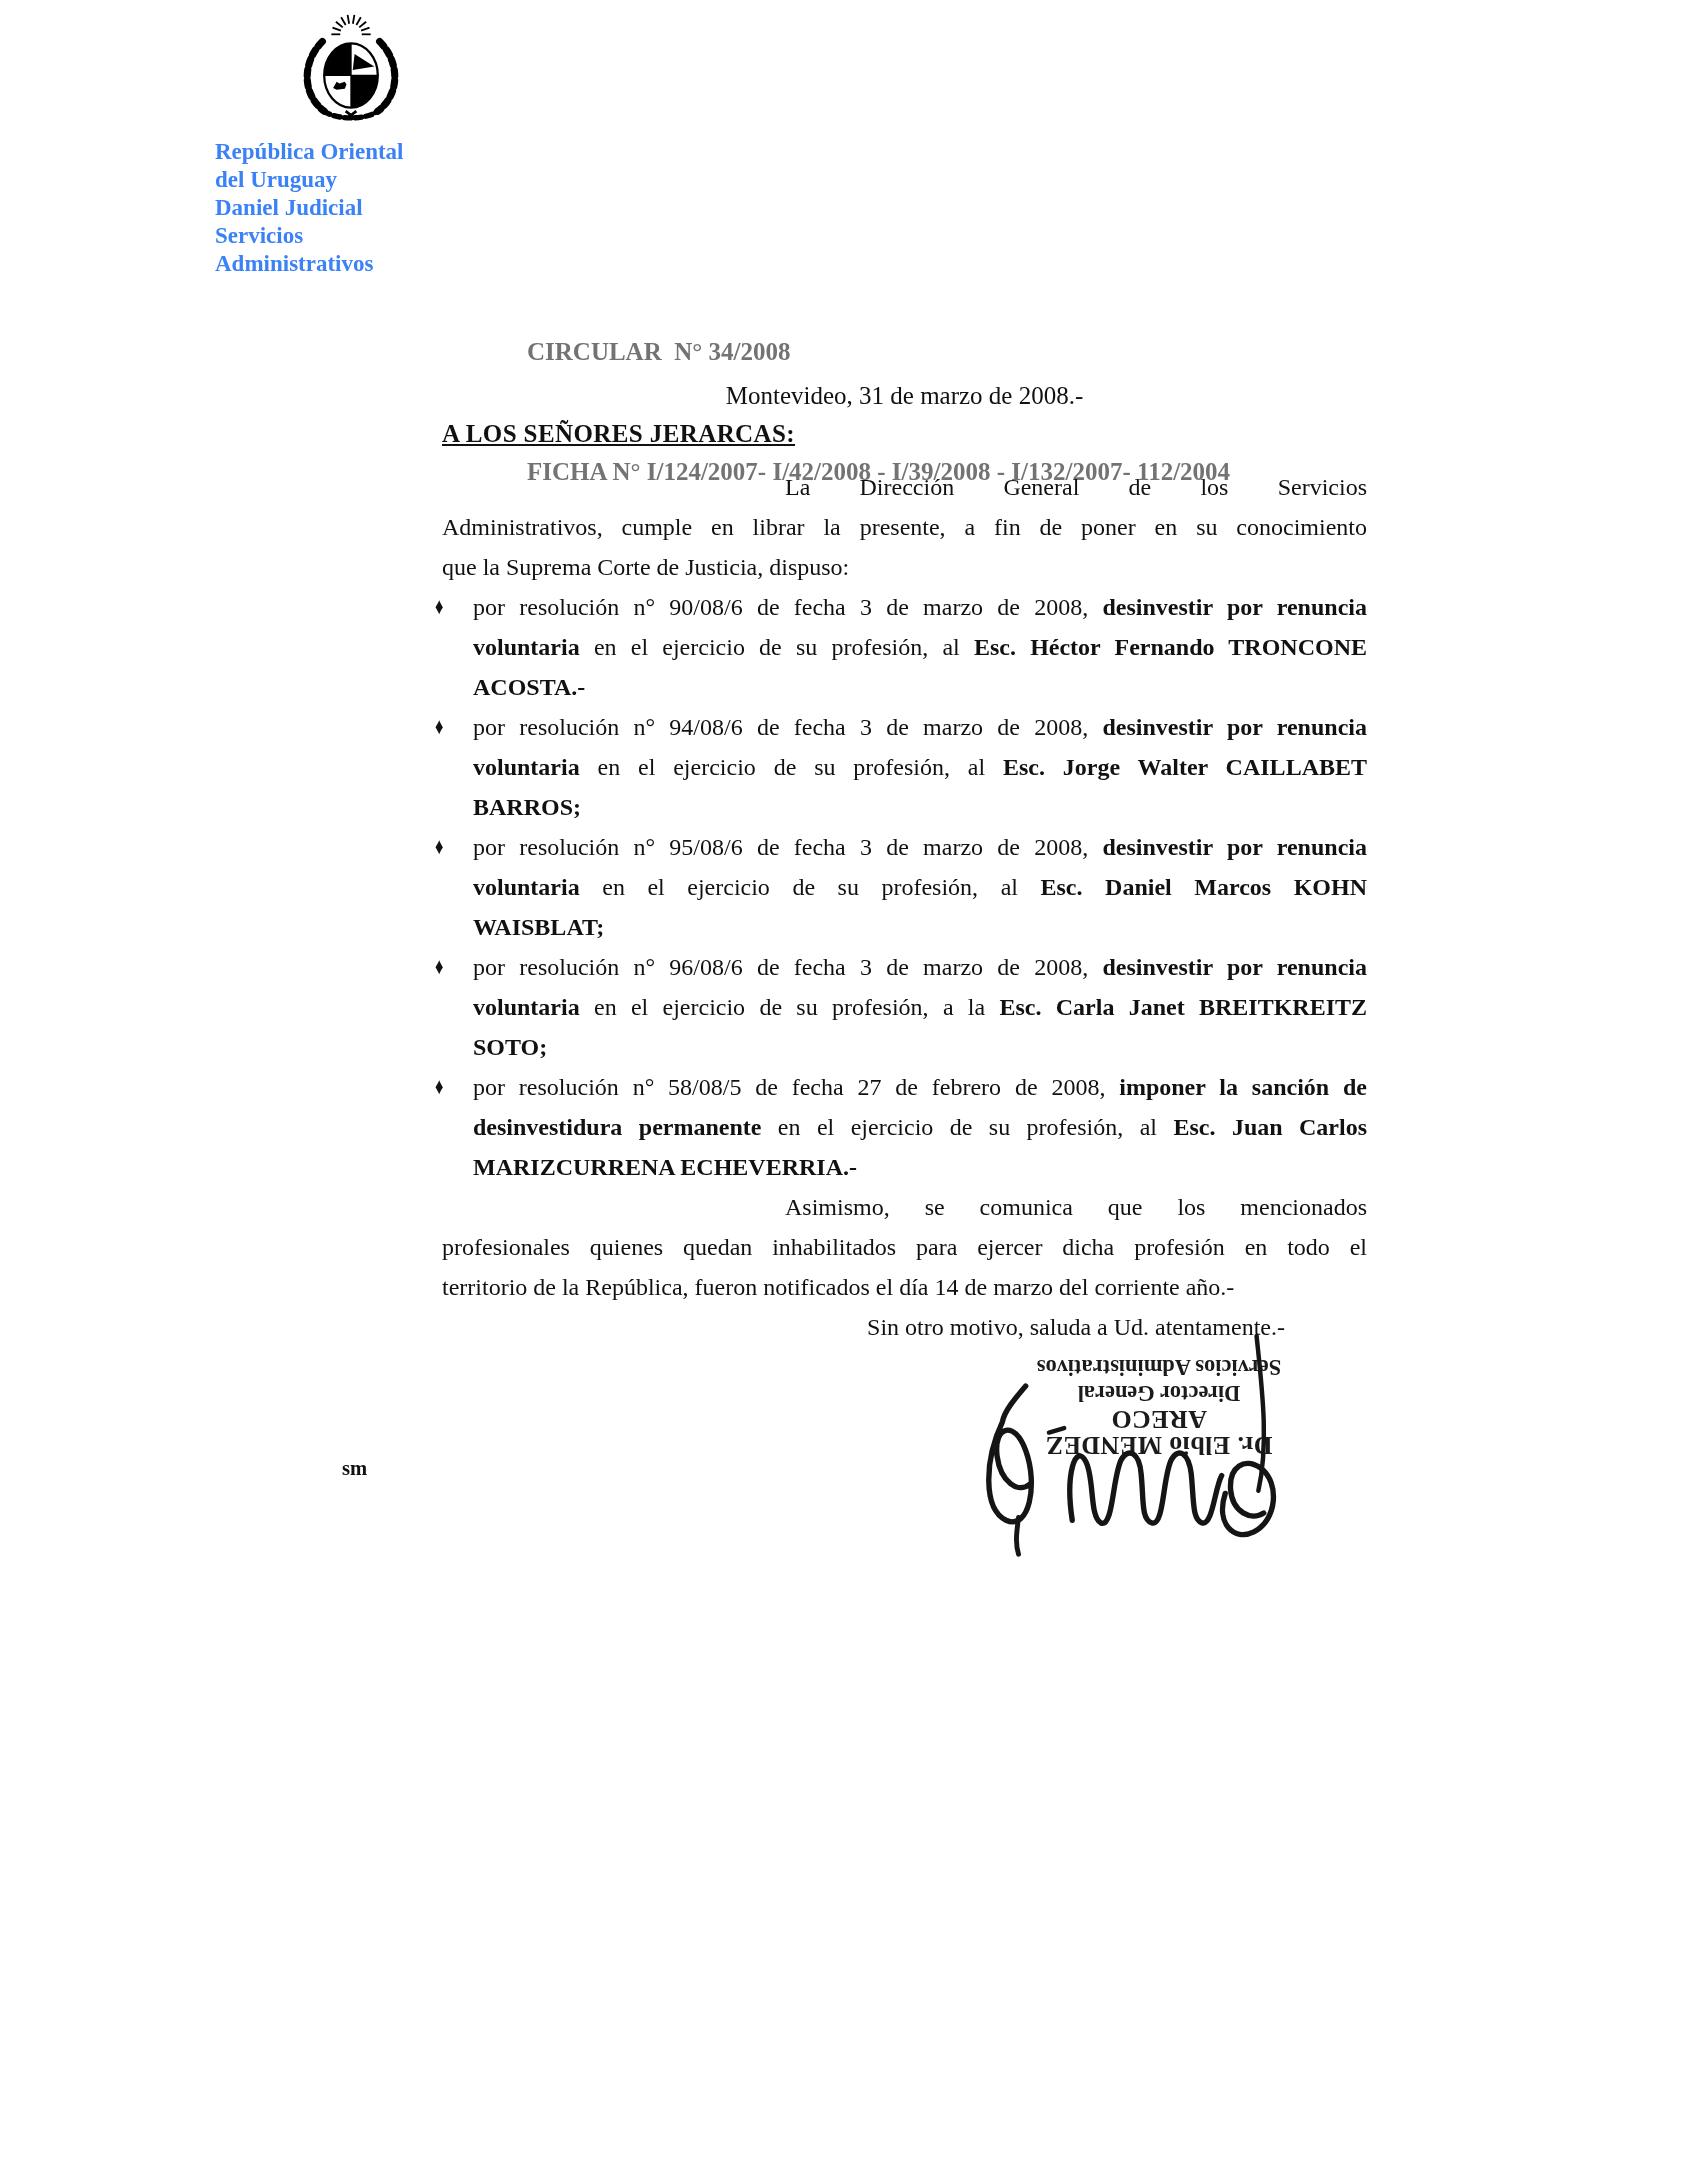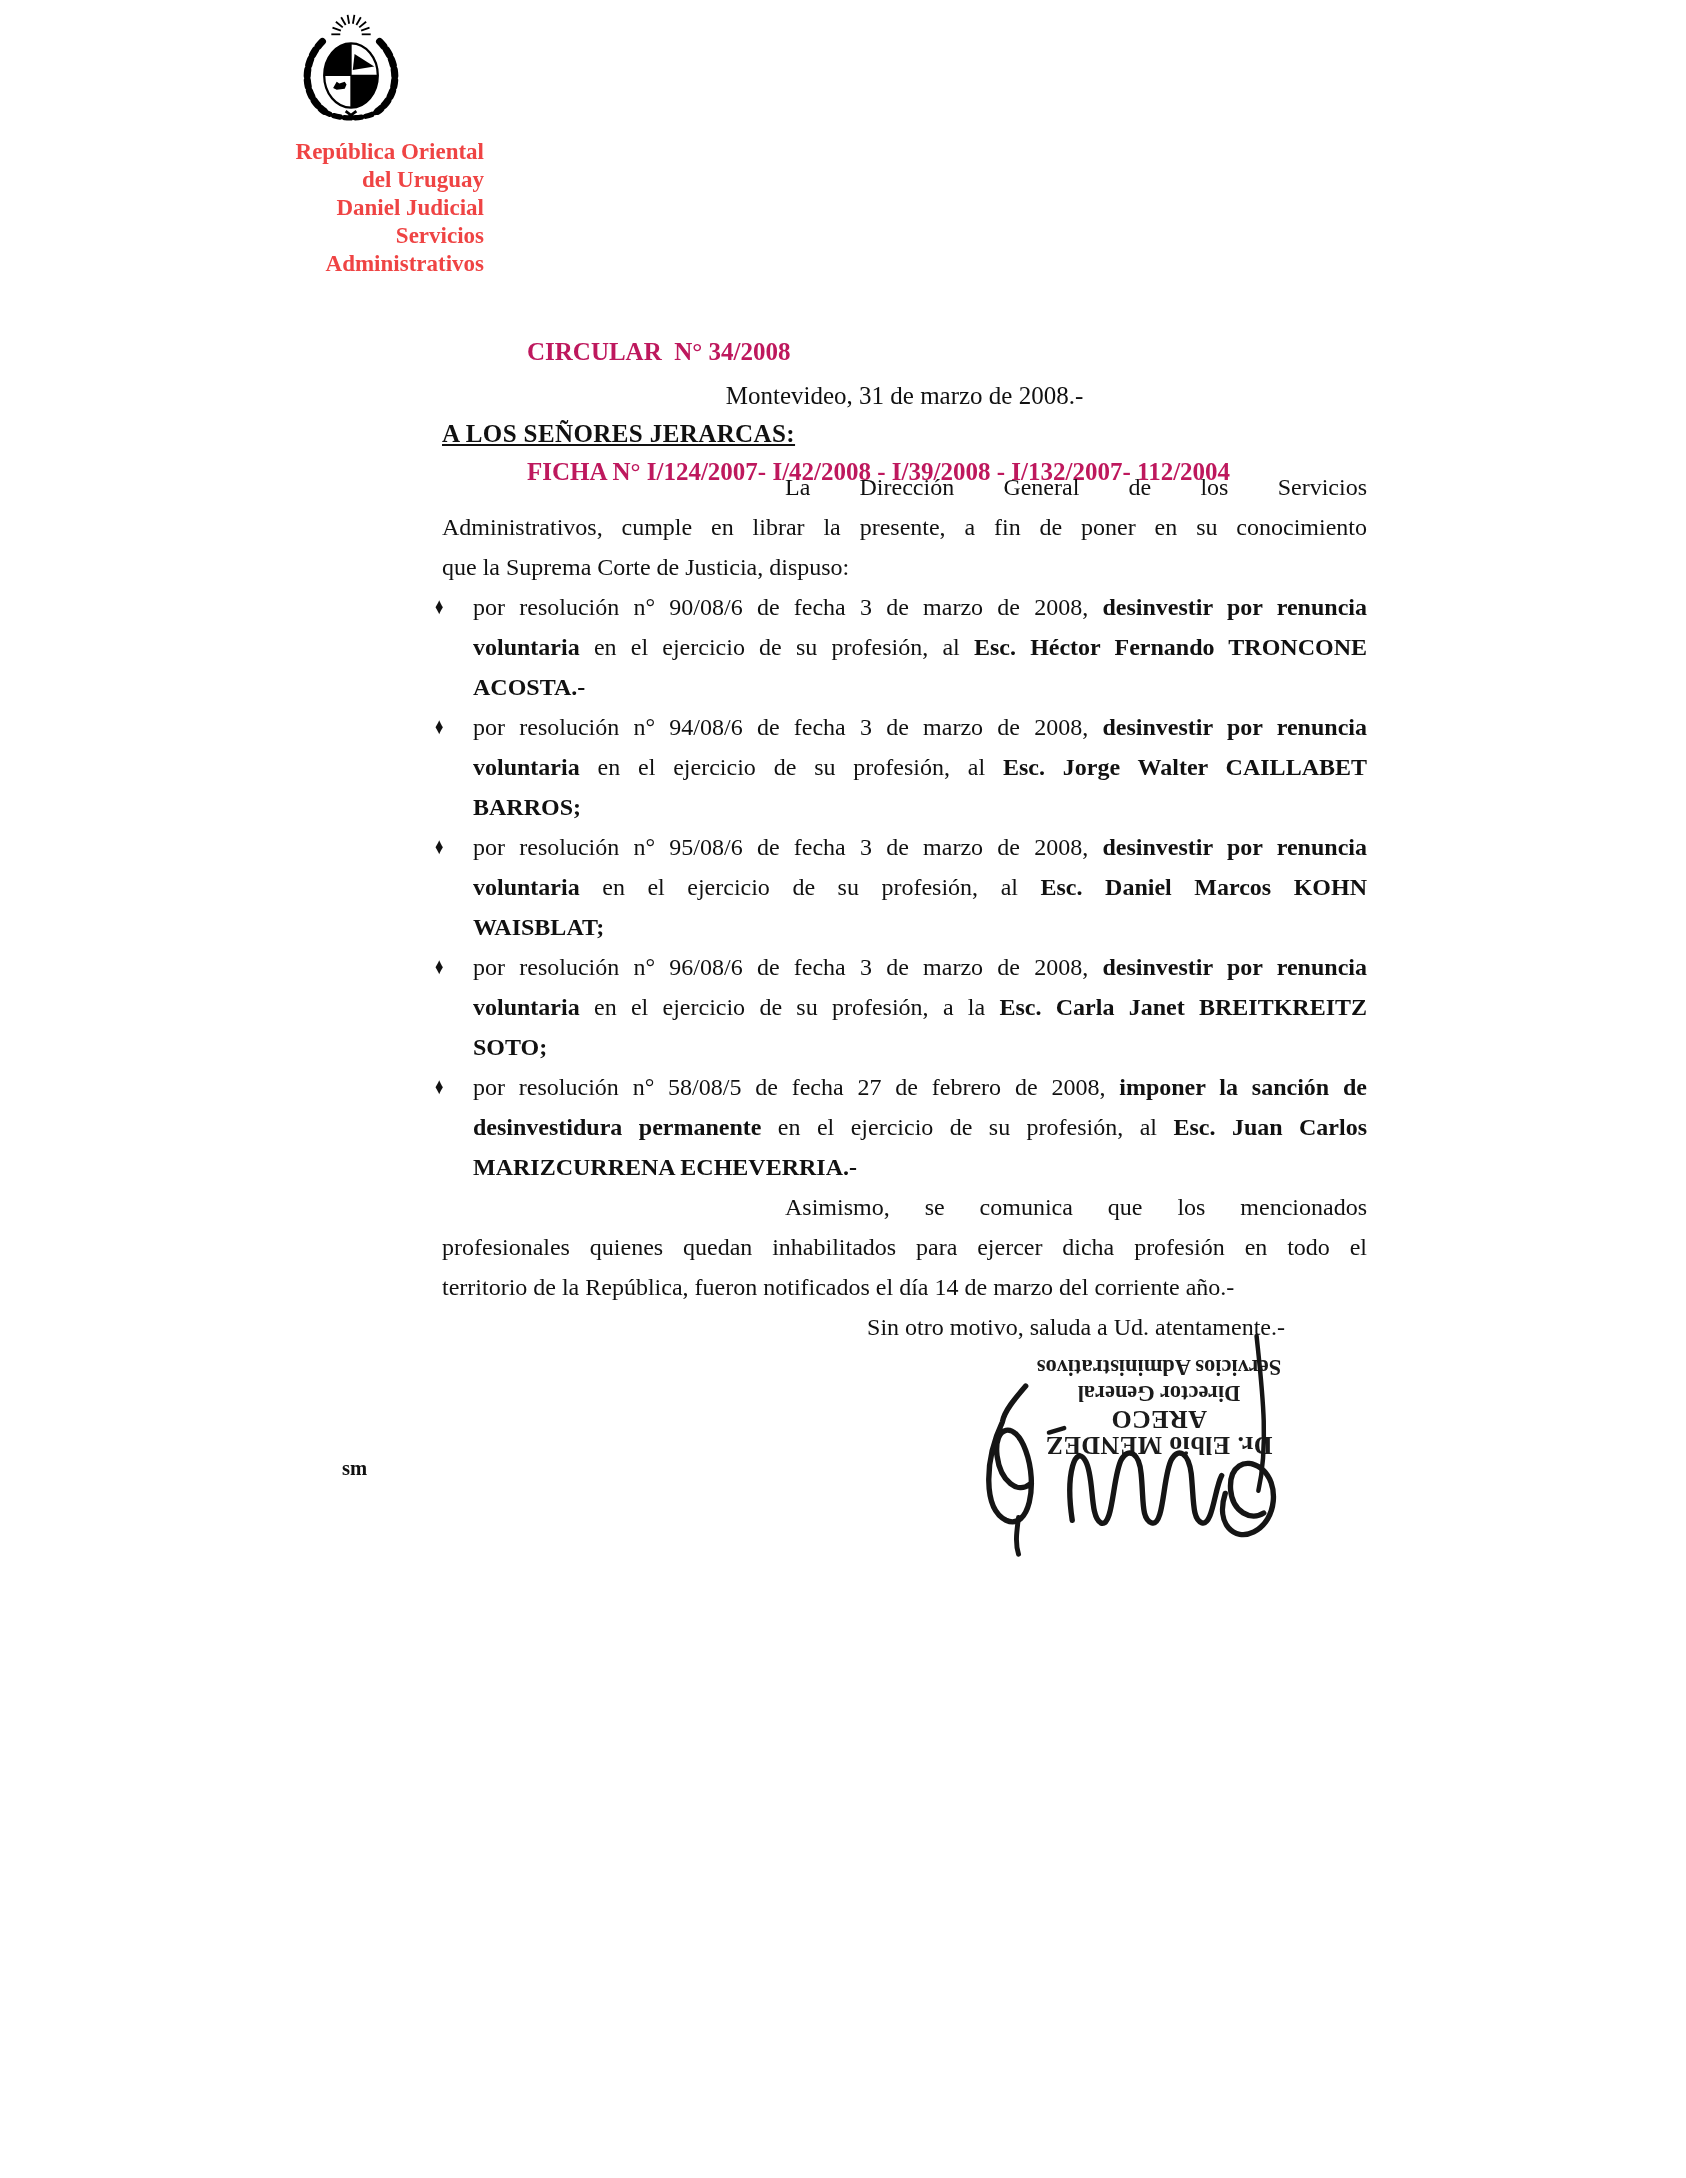--- a/index.html
+++ b/index.html
@@ -5,25 +5,25 @@
 <style>
   html,body { margin:0; padding:0; background:#fff; }
   .page {
     position:relative; width:1686px; height:2178px; background:#ffffff;
     overflow:hidden; color:#111;
     font-family:"Liberation Serif","DejaVu Serif",serif;
   }
   .emblem { position:absolute; left:292px; top:10.7px; width:118px; height:111px; }
   .letterhead {
     position:absolute; left:215px; top:138px; width:269px;
-    text-align:right; font-weight:bold; font-size:23px; line-height:28px; color:#ef4444;
+    text-align:left; font-weight:bold; font-size:23px; line-height:28px; color:#3b82f6;
   }
   .heading {
     position:absolute; left:527px; top:252px;
-    font-weight:bold; font-size:25px; line-height:40px; white-space:pre; color:#be185d;
+    font-weight:bold; font-size:25px; line-height:40px; white-space:pre; color:#737373;
   }
   .dateline {
     position:absolute; left:442px; top:376px; width:925px;
     text-align:center; font-size:25px; line-height:40px;
   }
   .salutation {
     position:absolute; left:442px; top:420px;
     font-size:25px; font-weight:bold; text-decoration:underline; letter-spacing:0.4px;
   }
   .doc-body { position:absolute; left:442px; top:467px; width:925px; font-size:24px; }

